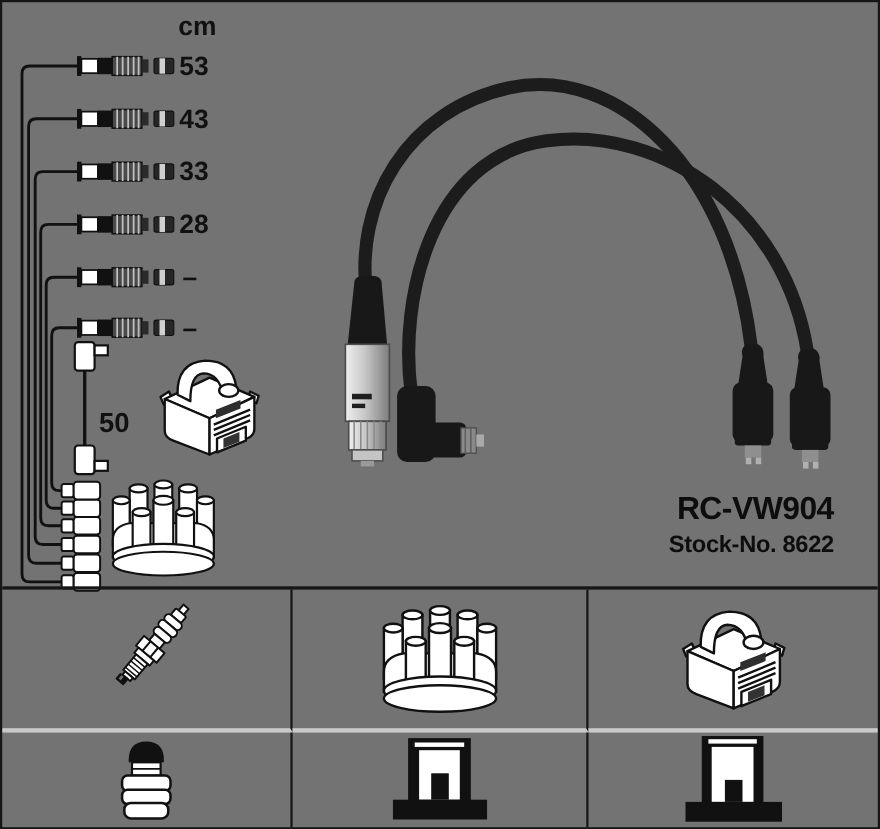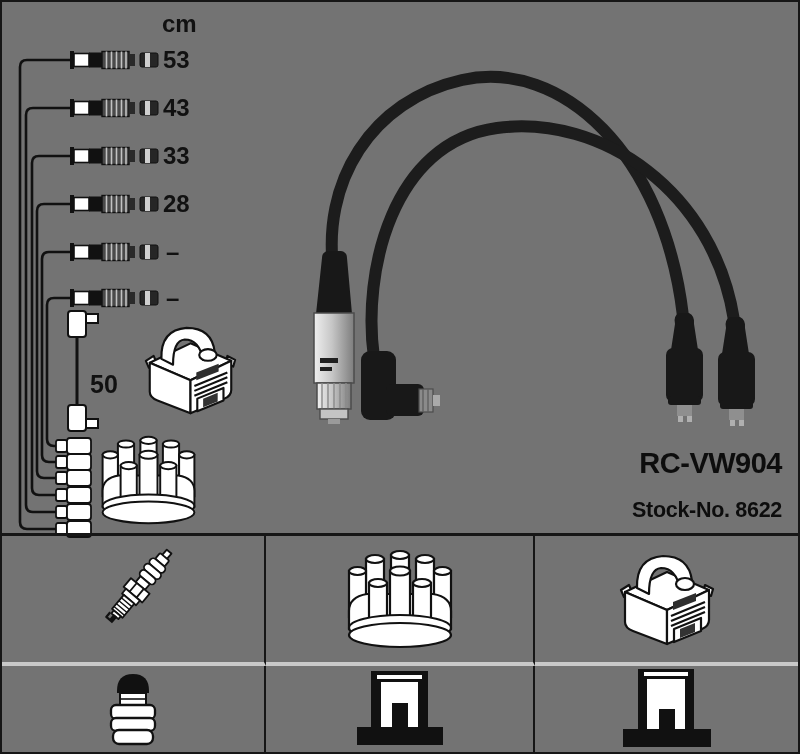--- a/index.html
+++ b/index.html
@@ -16,36 +16,36 @@
   .abs{position:absolute;}
   .diagram-num{
     font-family:"Liberation Sans", sans-serif;
     font-weight:700;
     font-size:24px;
     fill:#111;
   }
   .coil-num{font-size:25px;}
   #part-text{
     position:absolute;
-    right:16px;
+    right:40px;
     top:447px;
     text-align:right;
     color:#0d0d0d;
   }
   #part-number{
     font-size:29px;
     font-weight:700;
     letter-spacing:-0.5px;
     line-height:1.0;
   }
   #stock-number{
     font-size:21.5px;
     font-weight:700;
     letter-spacing:-0.3px;
-    margin-top:22px;
+    margin-top:7px;
     line-height:1.0;
   }
   #parts-grid{
     position:absolute;
     left:0;right:0;top:531px;bottom:0;
     border-top:3px solid #161616;
     display:grid;
     grid-template-columns:264px 269px 1fr;
     grid-template-rows:130px 1fr;
   }

